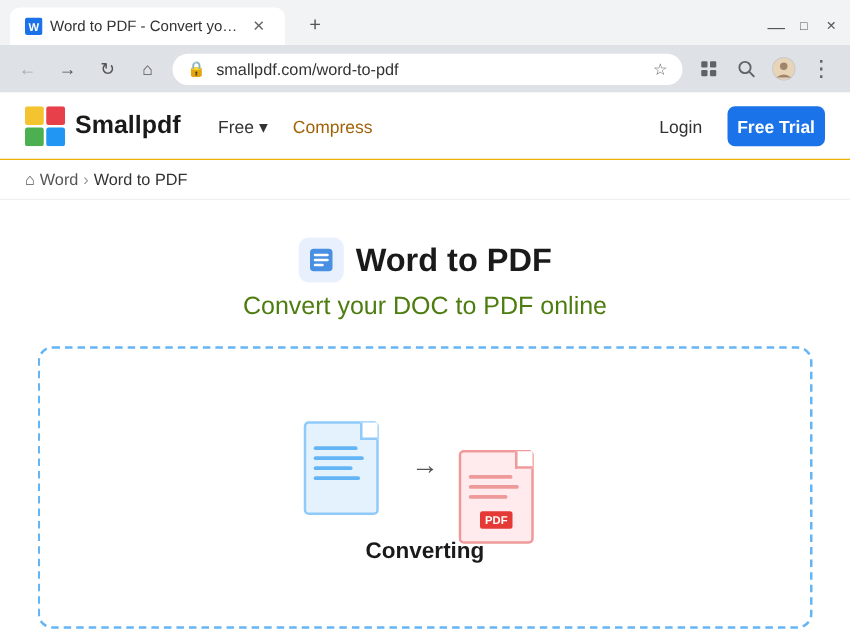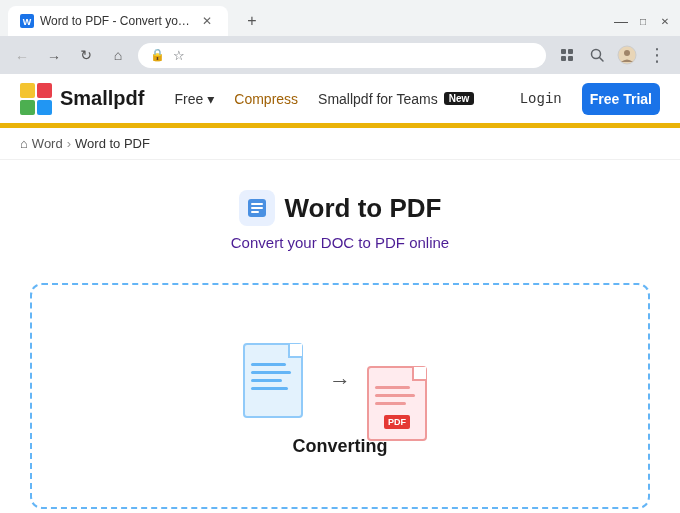--- a/index.html
+++ b/index.html
@@ -21,43 +21,43 @@
     .address-lock { color: #5f6368; font-size: 12px; }
     .address-text { flex: 1; }
     .address-star { color: #5f6368; font-size: 13px; }
     .toolbar-icons { display: flex; gap: 4px; align-items: center; }
     .toolbar-icon-btn { width: 26px; height: 26px; display: flex; align-items: center; justify-content: center; color: #555; border-radius: 50%; cursor: pointer; font-size: 14px; }
 
     
     .page { background: #fff; width: 100%; }
     
     
-    .site-nav { display: flex; align-items: center; padding: 10px 20px; border-bottom: 5px solid #eab308; gap: 0; height: 54px; }
+    .site-nav { display: flex; align-items: center; padding: 10px 20px; border-bottom: 1px solid #eab308; gap: 0; height: 54px; }
     .logo-area { display: flex; align-items: center; gap: 8px; margin-right: 20px; }
     .logo-icon { width: 32px; height: 32px; }
     .logo-text { font-size: 20px; font-weight: 700; color: #1a1a1a; }
     .nav-tools { display: flex; align-items: center; gap: 4px; color: #333; font-size: 14px; cursor: pointer; padding: 6px 10px; border-radius: 4px; }
     .nav-compress { color: #a16207; font-size: 14px; cursor: pointer; padding: 6px 10px; border-radius: 4px; }
     .nav-teams { display: flex; align-items: center; gap: 6px; color: #333; font-size: 14px; cursor: pointer; padding: 6px 10px; border-radius: 4px; }
     .new-badge { background: #1a1a1a; color: #fff; font-size: 10px; padding: 1px 5px; border-radius: 3px; font-weight: 600; }
-    .nav-login { color: #333; font-size: 14px; cursor: pointer; padding: 6px 12px; border-radius: 4px; margin-left: auto; font-family: Liberation Mono, monospace; }
+    .nav-login { color: #333; font-size: 14px; cursor: pointer; padding: 6px 12px; border-radius: 4px; margin-left: auto; }
     .nav-free-trial { background: #1a73e8; color: #fff; font-size: 14px; font-weight: 600; padding: 8px 8px; border-radius: 6px; cursor: pointer; margin-left: 8px; }
 
     
     .breadcrumb { padding: 8px 20px; font-size: 13px; color: #666; display: flex; align-items: center; gap: 4px; border-bottom: 1px solid #f0f0f0; }
     .breadcrumb-home { display: flex; align-items: center; gap: 4px; color: #555; }
     .breadcrumb-sep { color: #999; }
     .breadcrumb-current { color: #333; }
 
     
     .main-content { padding: 30px 20px; display: flex; flex-direction: column; align-items: center; }
     .page-title-area { display: flex; align-items: center; gap: 10px; margin-bottom: 8px; }
     .page-title-icon { width: 36px; height: 36px; background: #e8f0fe; border-radius: 8px; display: flex; align-items: center; justify-content: center; }
     .page-title-text { font-size: 26px; font-weight: 700; color: #1a1a1a; }
-    .page-subtitle { font-size: 15px; color: #4c1d95; margin-bottom: 32px; }
+    .page-subtitle { font-size: 20px; color: #4d7c0f; margin-bottom: 20px; }
 
     
     .drop-zone { width: 620px; border: 2px dashed #64b5f6; border-radius: 12px; padding: 50px 20px; display: flex; flex-direction: column; align-items: center; justify-content: center; background: #fff; position: relative; }
     .converting-area { display: flex; flex-direction: column; align-items: center; gap: 16px; }
     .doc-to-pdf { display: flex; align-items: center; gap: 16px; }
     
     
     .doc-icon { width: 70px; height: 85px; position: relative; }
     .doc-body { width: 60px; height: 75px; background: #e3f2fd; border: 2px solid #90caf9; border-radius: 4px; position: relative; padding: 8px 6px; margin-top: 8px; }
     .doc-fold { position: absolute; top: -1px; right: -1px; width: 14px; height: 14px; background: #fff; border-left: 2px solid #90caf9; border-bottom: 2px solid #90caf9; }
@@ -100,20 +100,21 @@
     </div>
   </div>
 
   <div class="address-bar-row">
     <div class="nav-btn disabled">←</div>
     <div class="nav-btn">→</div>
     <div class="nav-btn">↻</div>
     <div class="nav-btn">⌂</div>
     <div class="address-bar">
       <span class="address-lock">🔒</span>
+      <span class="address-text">smallpdf.com/word-to-pdf</span>
       <span class="address-star">☆</span>
     </div>
     <div class="toolbar-icons">
       <div class="toolbar-icon-btn">
         <svg width="16" height="16" viewBox="0 0 16 16" fill="none">
           <rect x="2" y="2" width="5" height="5" rx="1" fill="#5f6368"></rect>
           <rect x="9" y="2" width="5" height="5" rx="1" fill="#5f6368"></rect>
           <rect x="2" y="9" width="5" height="5" rx="1" fill="#5f6368"></rect>
           <rect x="9" y="9" width="5" height="5" rx="1" fill="#5f6368"></rect>
         </svg>
@@ -151,24 +152,20 @@
 
       <div class="nav-tools">
         <span>Free</span>
         <span>▾</span>
       </div>
 
       <div class="nav-compress">
         <span>Compress</span>
       </div>
 
-      <div class="nav-teams">
-        <span>Smallpdf for Teams</span>
-        <span class="new-badge">New</span>
-      </div>
 
       <div class="nav-login">
         <span>Login</span>
       </div>
 
       <div class="nav-free-trial">
         <span>Free Trial</span>
       </div>
     </nav>
 

